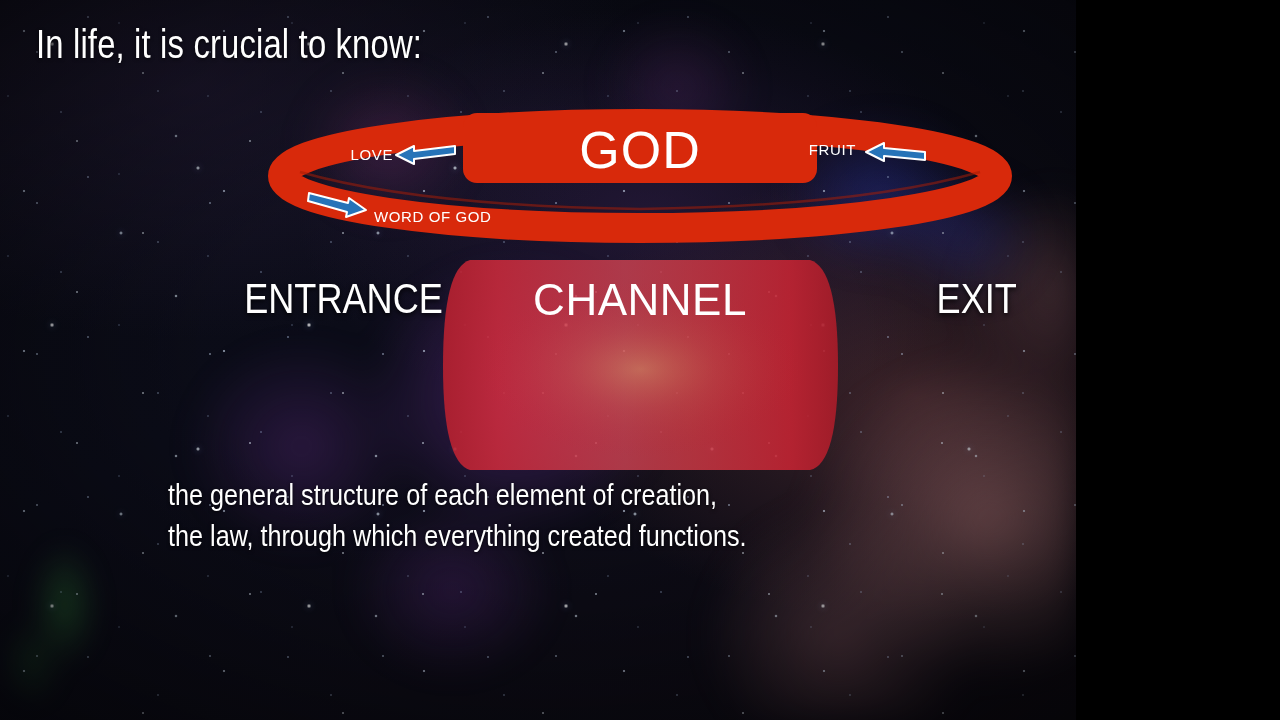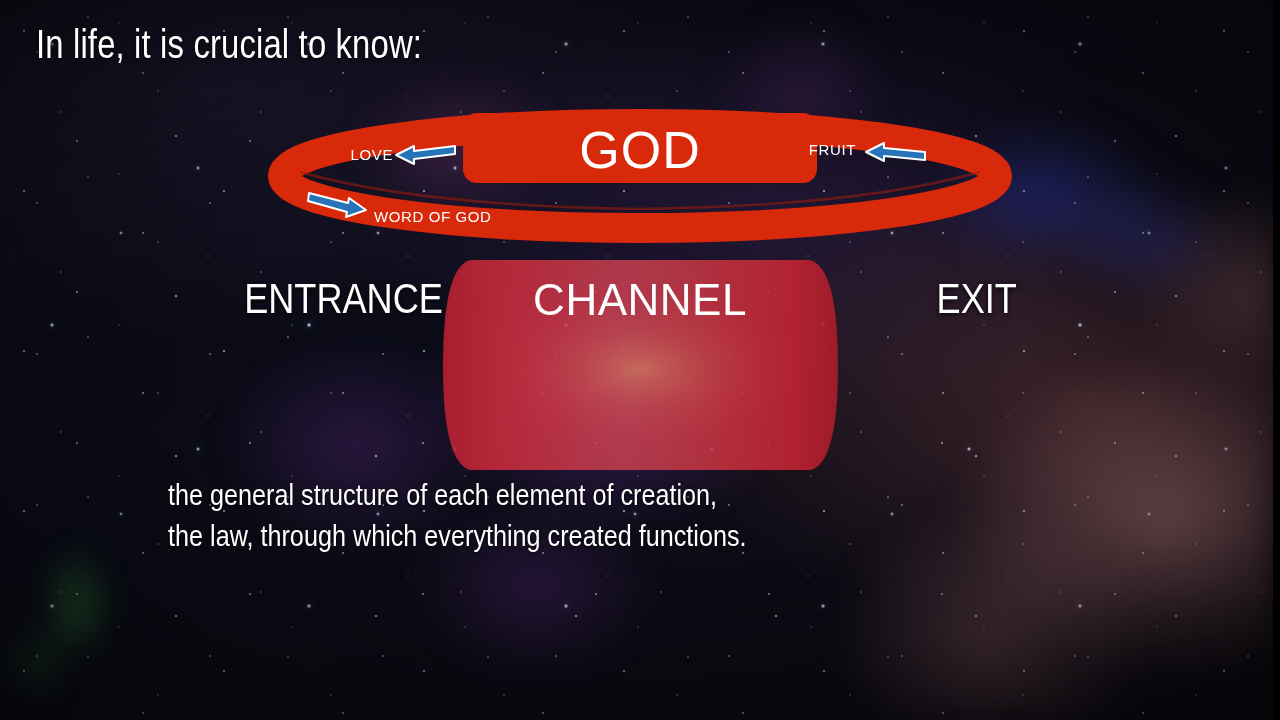--- a/index.html
+++ b/index.html
@@ -6,21 +6,21 @@
     margin: 0; padding: 0;
     background: #000;
   }
   body {
     width: 1280px; height: 720px;
     overflow: hidden;
     font-family: "Liberation Sans", sans-serif;
   }
   #slide {
     position: relative;
-    width: 1273px; height: 720px;
+    width: 1076px; height: 720px;
     overflow: hidden;
     background: #ef4444;
   }
 
   
   .bg-layer { position: absolute; inset: 0; }
 
   .bg-base {
     background:
       radial-gradient(ellipse 60% 50% at 18% 12%, rgba(40,30,60,0.55), transparent 70%),

